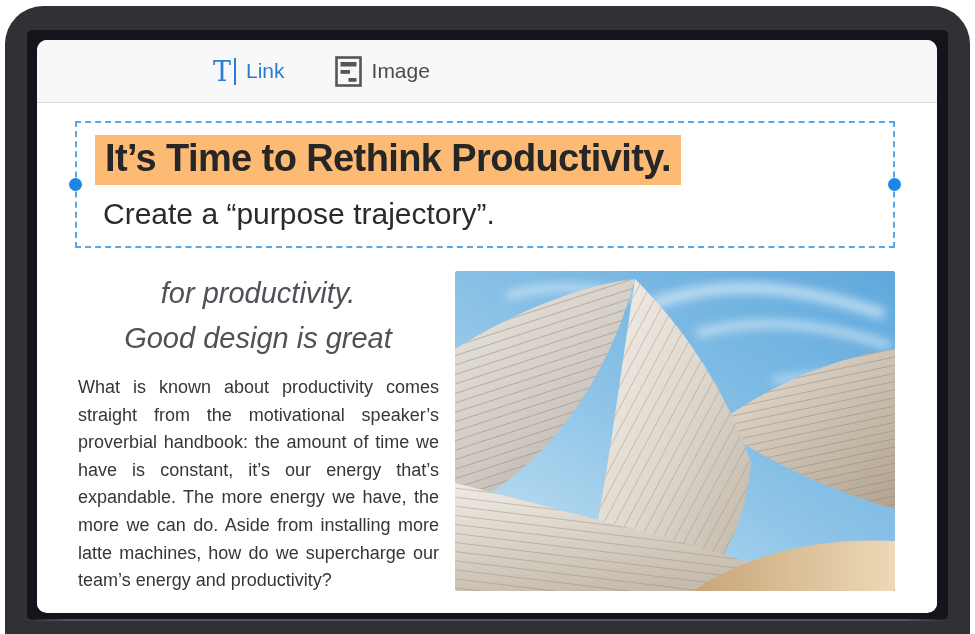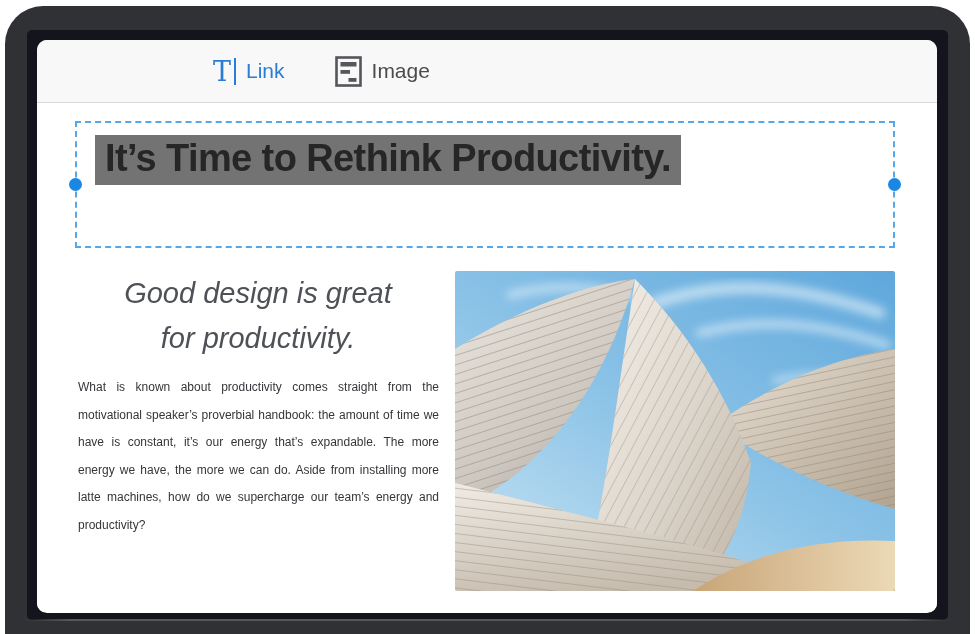--- a/index.html
+++ b/index.html
@@ -36,31 +36,31 @@
 
   
   .sel-box { position:absolute; left:38px; top:18px; width:820px; height:127px;
              border:2px dashed #55a7ea; }
   .handle { position:absolute; width:13px; height:13px; border-radius:50%;
             background:#1b87e5; top:50%; margin-top:-7px; }
   .handle.h-left  { left:-8px; }
   .handle.h-right { right:-8px; }
 
   .title-line { position:absolute; left:18px; top:12px; }
-  .title-hl { display:inline-block; background:#737373; color:#262626;
+  .title-hl { display:inline-block; background:#fdba74; color:#262626;
               font-size:38px; font-weight:bold; letter-spacing:-0.6px;
               line-height:43px; padding:2px 10px 5px 10px; }
   .subtitle { position:absolute; left:26px; top:72px; font-size:30px;
               color:#2b2b2c; line-height:38px; }
 
   
   .quote { position:absolute; left:41px; top:168px; width:360px; text-align:center;
            font-style:italic; font-size:29px; line-height:45px; color:#4e5156; }
   .body-text { position:absolute; left:41px; top:271px; width:361px;
-               font-size:12px; line-height:27.6px; color:#35363a;
+               font-size:18px; line-height:27.6px; color:#35363a;
                text-align:justify; }
 
   
   .photo { position:absolute; left:418px; top:168px; width:440px; height:320px;
            border-radius:2px; overflow:hidden; }
 
   svg { display:block; }
 </style>
 </head>
 <body>
@@ -97,25 +97,26 @@
   </div>
 
   <div class="page">
 
     <div class="sel-box">
       <div class="handle h-left"></div>
       <div class="handle h-right"></div>
       <div class="title-line">
         <span class="title-hl">It’s Time to Rethink Productivity.</span>
       </div>
+      <div class="subtitle">Create a “purpose trajectory”.</div>
     </div>
 
     <div class="quote">
+      <div>for productivity.</div>
       <div>Good design is great</div>
-      <div>for productivity.</div>
     </div>
 
     <div class="body-text">What is known about productivity comes straight from the motivational speaker’s proverbial handbook: the amount of time we have is constant, it’s our energy that’s expandable. The more energy we have, the more we can do. Aside from installing more latte machines, how do we supercharge our team’s energy and productivity?</div>
 
     <div class="photo">
       <svg width="440" height="320" viewBox="0 0 440 320">
         <defs>
           <linearGradient id="sky" x1="1" y1="0" x2="0.15" y2="1">
             <stop offset="0" stop-color="#5fa8dc"></stop>
             <stop offset="0.55" stop-color="#8cc3e7"></stop>

